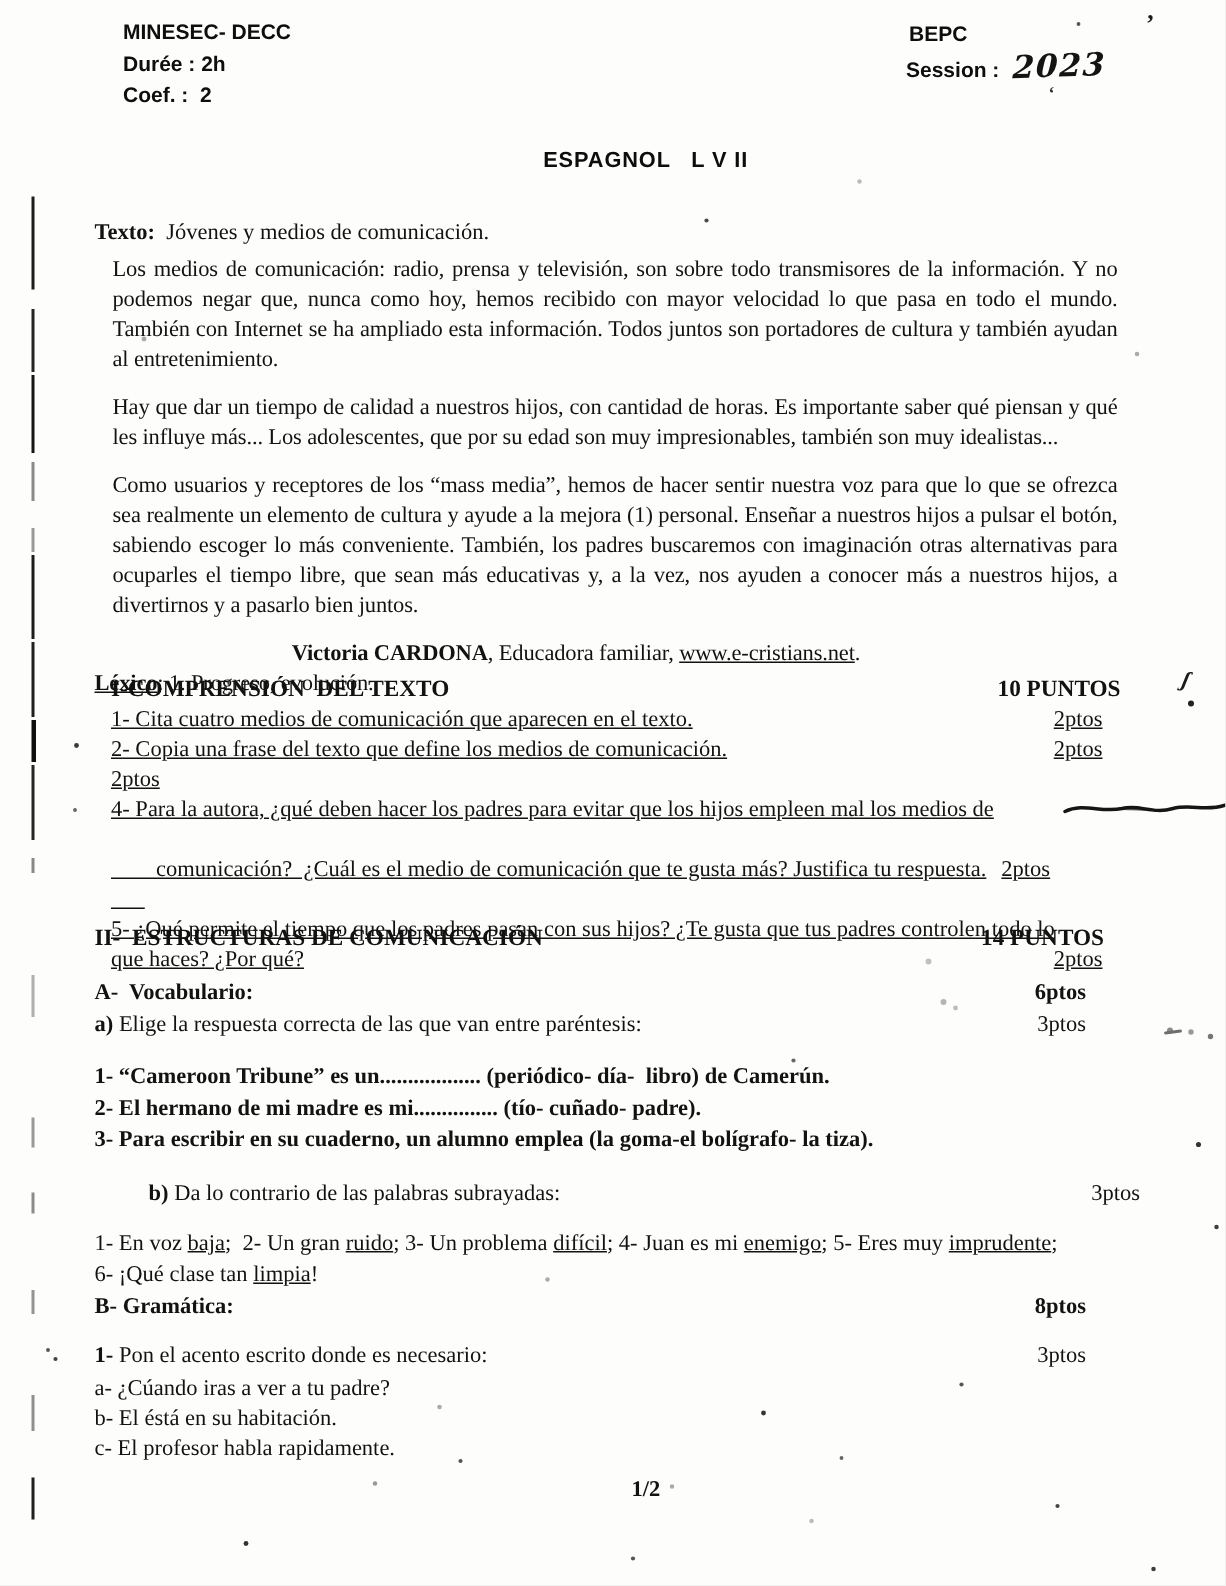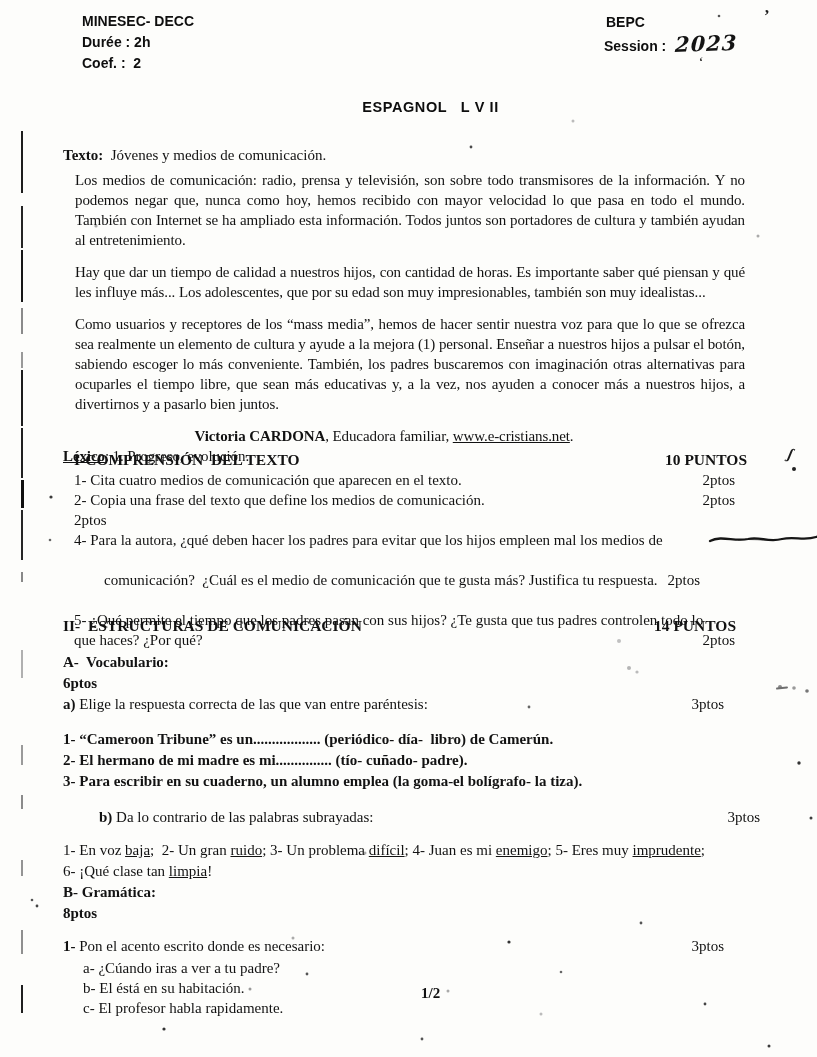--- a/index.html
+++ b/index.html
@@ -42,35 +42,35 @@
   
   .body-text{position:absolute;left:63px;top:158px;width:694px;letter-spacing:-.1px;}
   .body-text p{margin:12px;text-align:justify;}
   .author-line{text-align:center;position:relative;left:-26px;}
   
   .sec1{position:absolute;left:74px;top:449px;width:694px;}
   .sec2{position:absolute;left:63px;top:615px;width:694px;}
   .row{display:flex;justify-content:space-between;align-items:baseline;width:661px;}
   .row-wide{display:flex;justify-content:space-between;align-items:baseline;width:673px;}
   .sec-head{font-weight:700;font-size:15.5px;line-height:21px;}
-  .sec1 .q{line-height:20px;}
+  .sec1 .q{line-height:20px;text-decoration:underline;}
   .qline{white-space:pre;}
   .q4{position:relative;}
   .pts-inline{margin-left:10px;}
-  .sub-head{font-weight:700;line-height:21px;flex-direction:column;}
+  .sub-head{font-weight:700;line-height:21px;}
   .a-row,.b-row,.gram-q{line-height:21px;}
   .vocab-items{margin-top:14px;line-height:21px;font-weight:bold;}
   .vocab-items div{white-space:pre;}
   .b-row{margin-top:15px;padding-left:36px;}
   .contrarios{margin-top:12px;line-height:21px;}
   .contrarios div{white-space:pre;}
   .gram-head{}
   .gram-q{margin-top:12px;}
   .gram-items{margin-top:1px;line-height:20px;}
-  .gram-items div{white-space:pre;margin-left:20px;}
+  .gram-items div{white-space:pre;}
   .sub-head.vocab-head{margin-top:16px;}
   .footer{position:absolute;left:421px;top:983px;font-weight:700;}
 
   
   .edge-dash{position:absolute;left:21px;width:2px;}
   .scribble{position:absolute;left:634px;top:0px;}
   .mark{position:absolute;font-weight:700;color:#1c1c1c;}
   .specks,.specks-light{position:absolute;left:0;top:0;width:2px;height:2px;border-radius:50%;}
   .specks{background:transparent;box-shadow:
      50px 496px 0 .6px #3a3a3a, 470px 146px 0 .4px #4a4a4a, 718px 15px 0 .3px #555,

